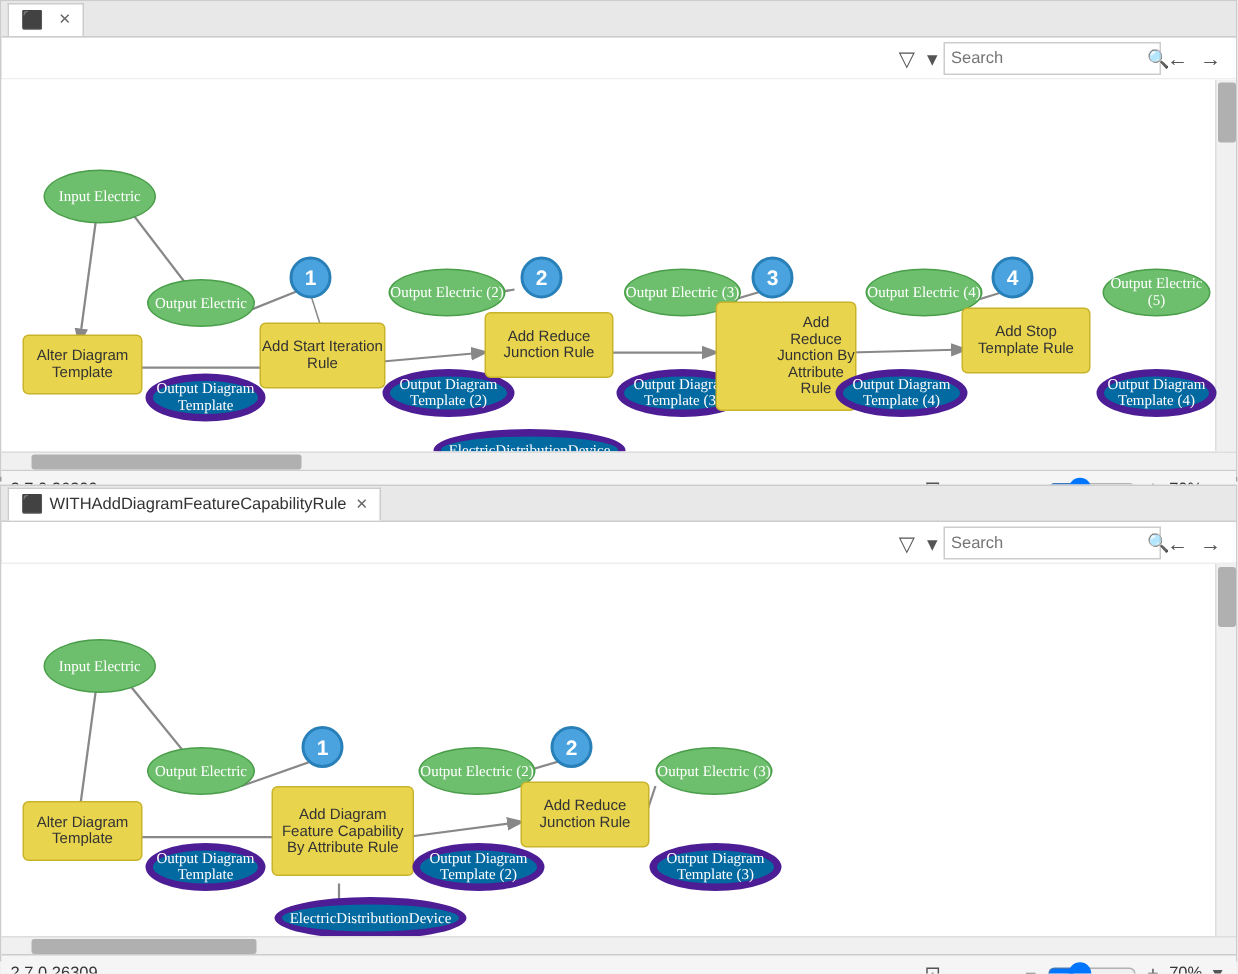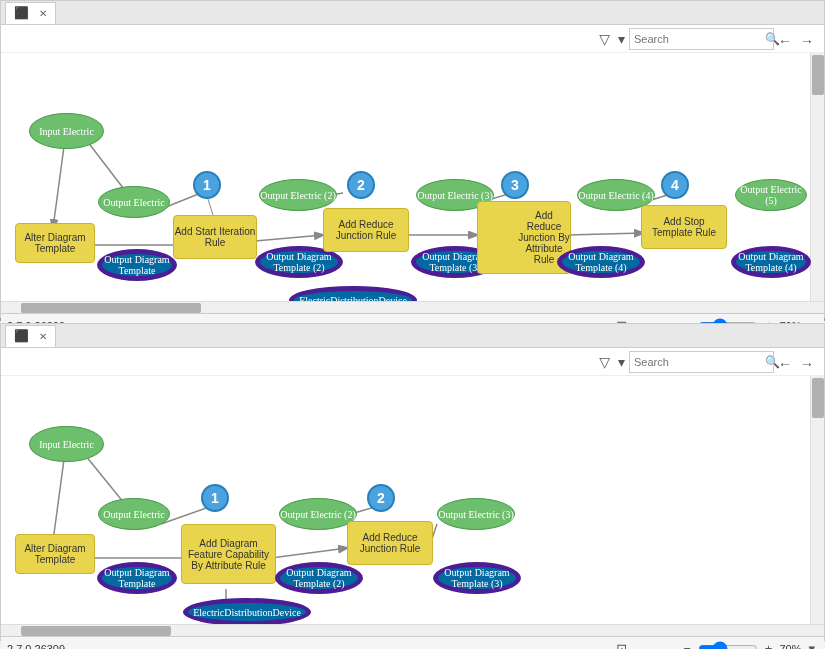--- a/index.html
+++ b/index.html
@@ -166,20 +166,21 @@
   </div>
 </div>
 
 <div style="height:3px; background:#999;"></div>
 
 <div class="panel panel-bottom">
 
   <div class="tab-bar">
     <div class="tab">
       <span style="color:#4a86c8; font-size:12px; margin-right:4px;">⬛</span>
+      <span>WITHAddDiagramFeatureCapabilityRule</span>
       <span class="close-btn">✕</span>
     </div>
   </div>
 
   <div class="toolbar">
     <button class="toolbar-btn">▽</button>
     <button class="toolbar-btn">▾</button>
     <div class="search-box">
       <input type="text" placeholder="Search" style="">
       <span class="search-icon">🔍</span>

